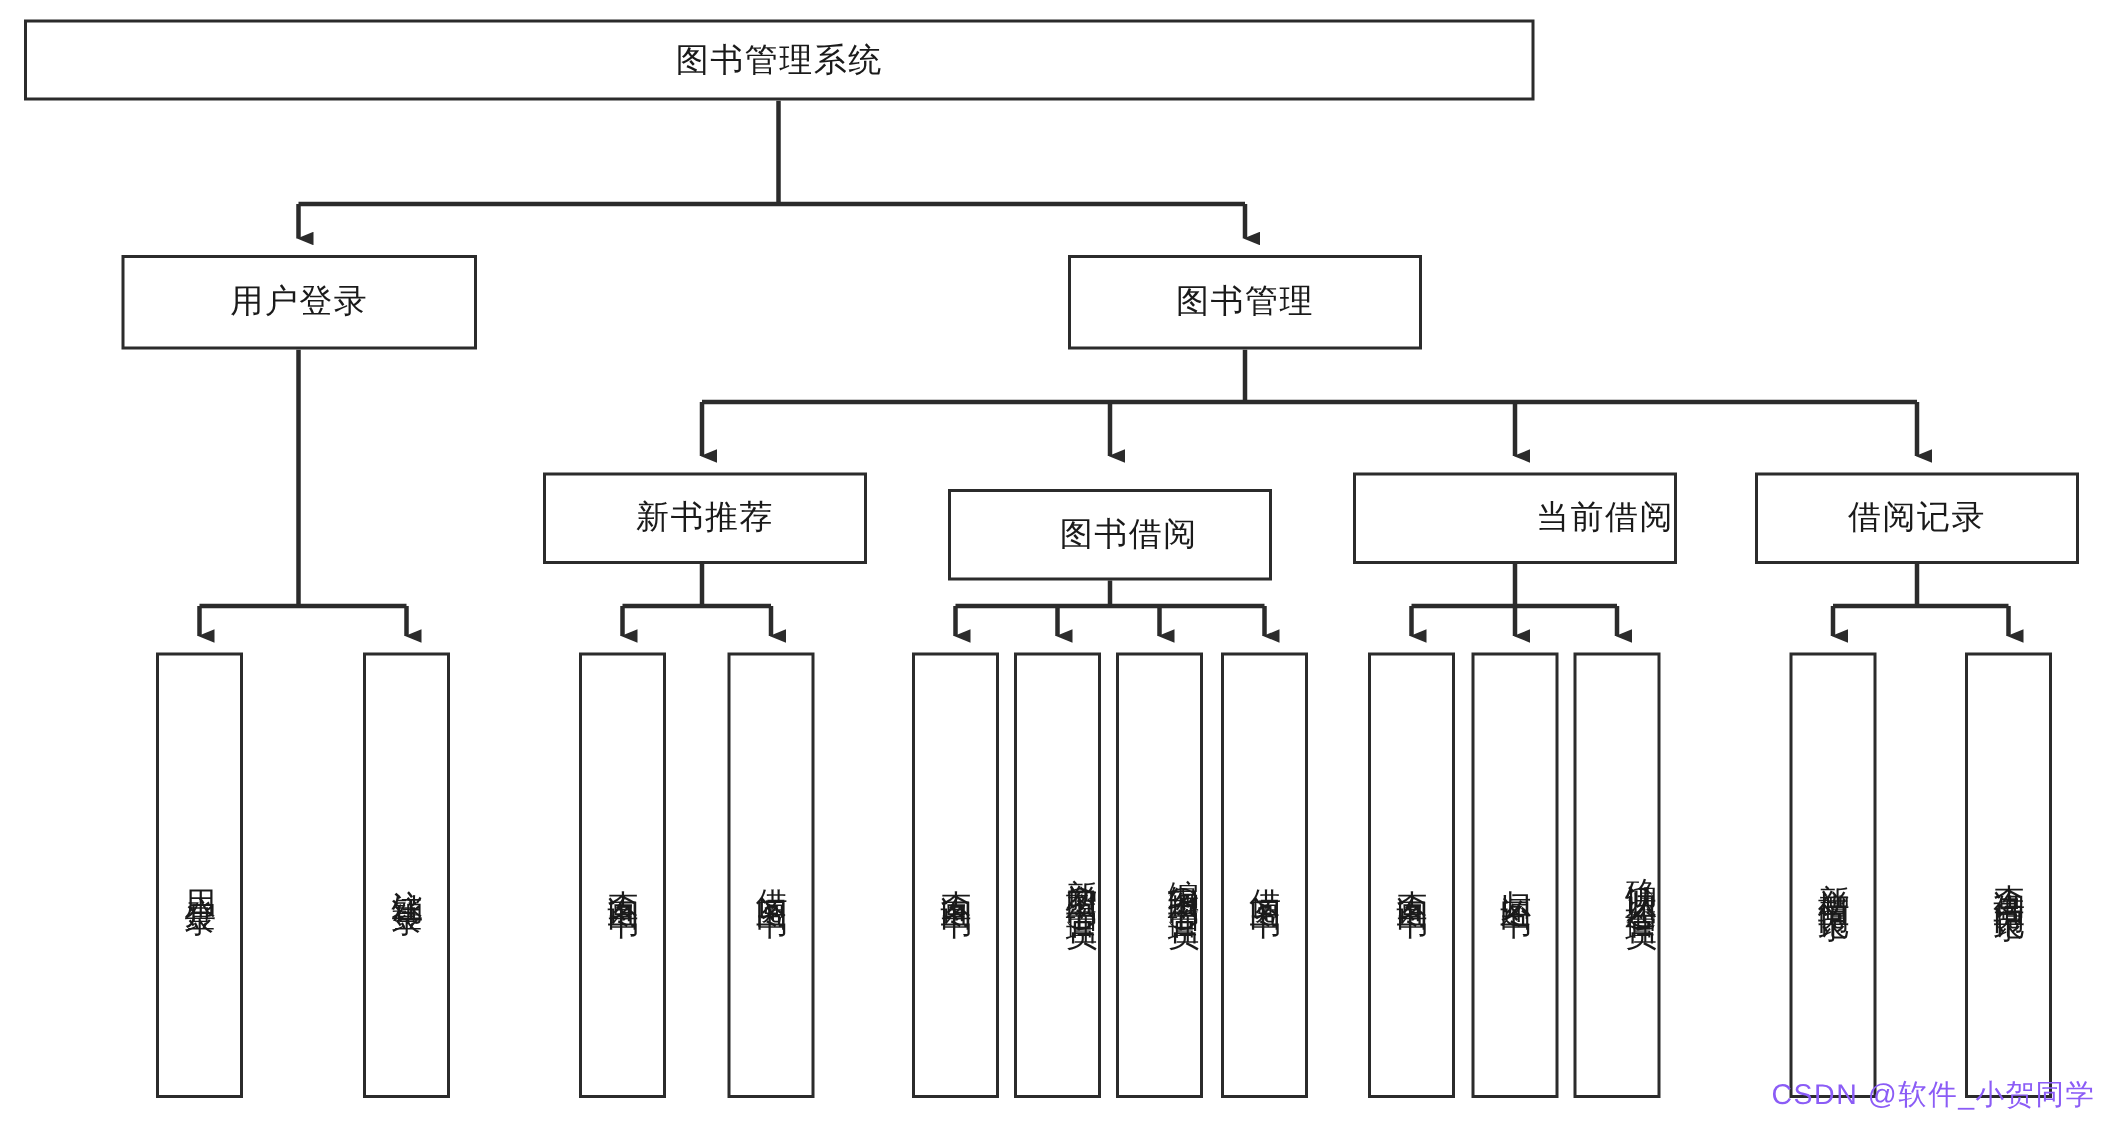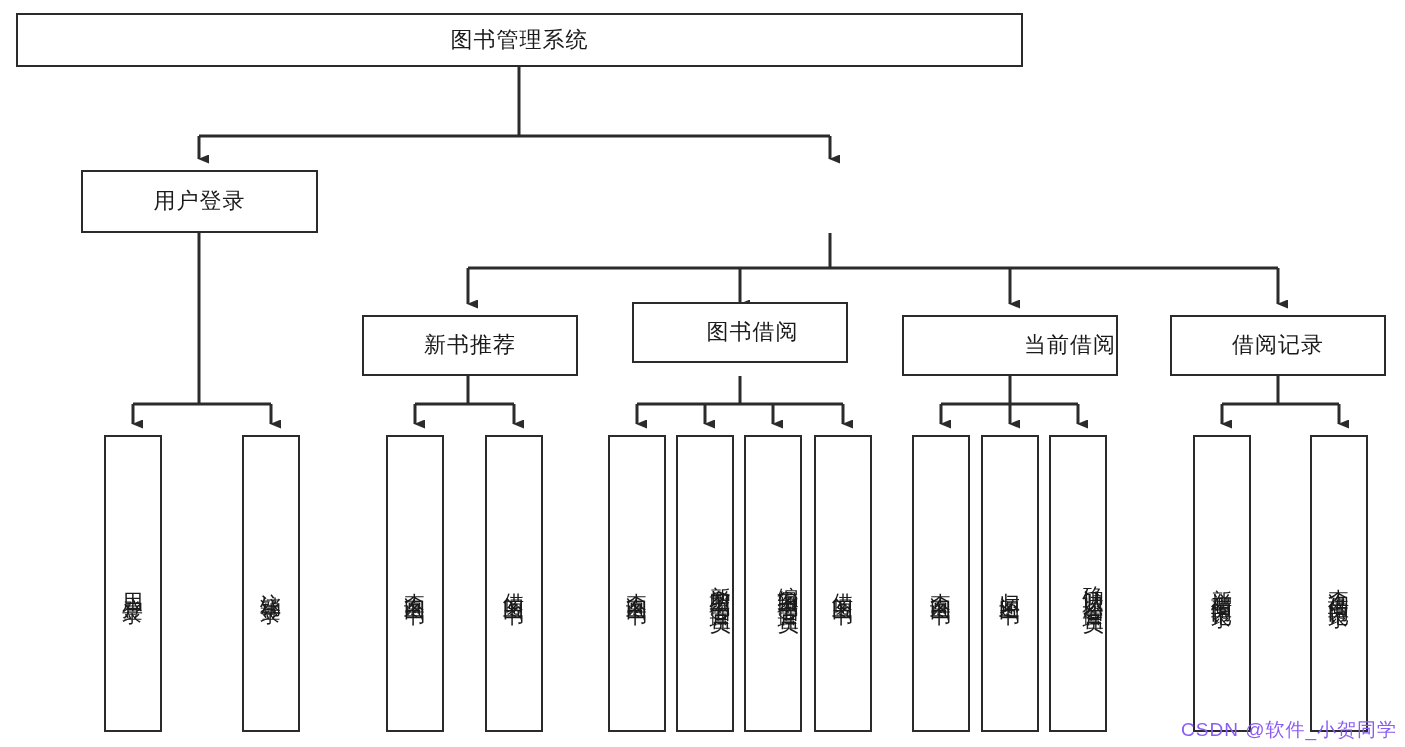--- a/index.html
+++ b/index.html
@@ -128,25 +128,28 @@
     </g>
   </svg>
 
   <div class="node horiz" style="left:16px; top:13px; width:1007px; height:54px;">
     <span class="label">图书管理系统</span>
   </div>
 
   <div class="node horiz" style="left:81px; top:170px; width:237px; height:63px;">
     <span class="label">用户登录</span>
   </div>
+  <div class="node horiz" style="left:712px; top:170px; width:236px; height:63px;">
+    <span class="label">图书管理</span>
+  </div>
 
   <div class="node horiz" style="left:362px; top:315px; width:216px; height:61px;justify-content:center;">
     <span class="label">新书推荐</span>
   </div>
-  <div class="node horiz" style="left:632px; top:302px; width:216px; height:61px;padding-left:25px;">
+  <div class="node horiz" style="left:632px; top:326px; width:216px; height:61px;padding-left:25px;">
     <span class="label">图书借阅</span>
   </div>
   <div class="node horiz" style="left:902px; top:315px; width:216px; height:61px;justify-content:flex-end;">
     <span class="label">当前借阅</span>
   </div>
   <div class="node horiz" style="left:1170px; top:315px; width:216px; height:61px;text-align:center;">
     <span class="label">借阅记录</span>
   </div>
 
   <div class="node vert mid" style="left:104px; top:435px; width:58px; height:297px;">

